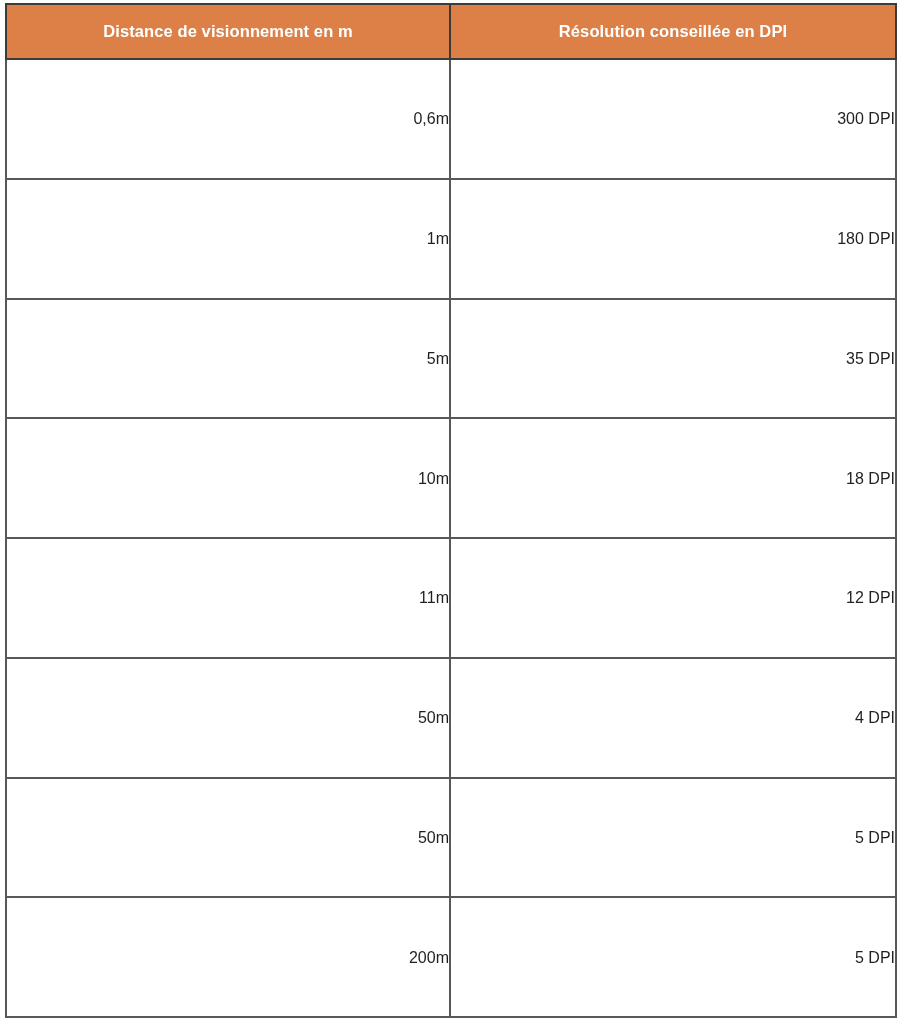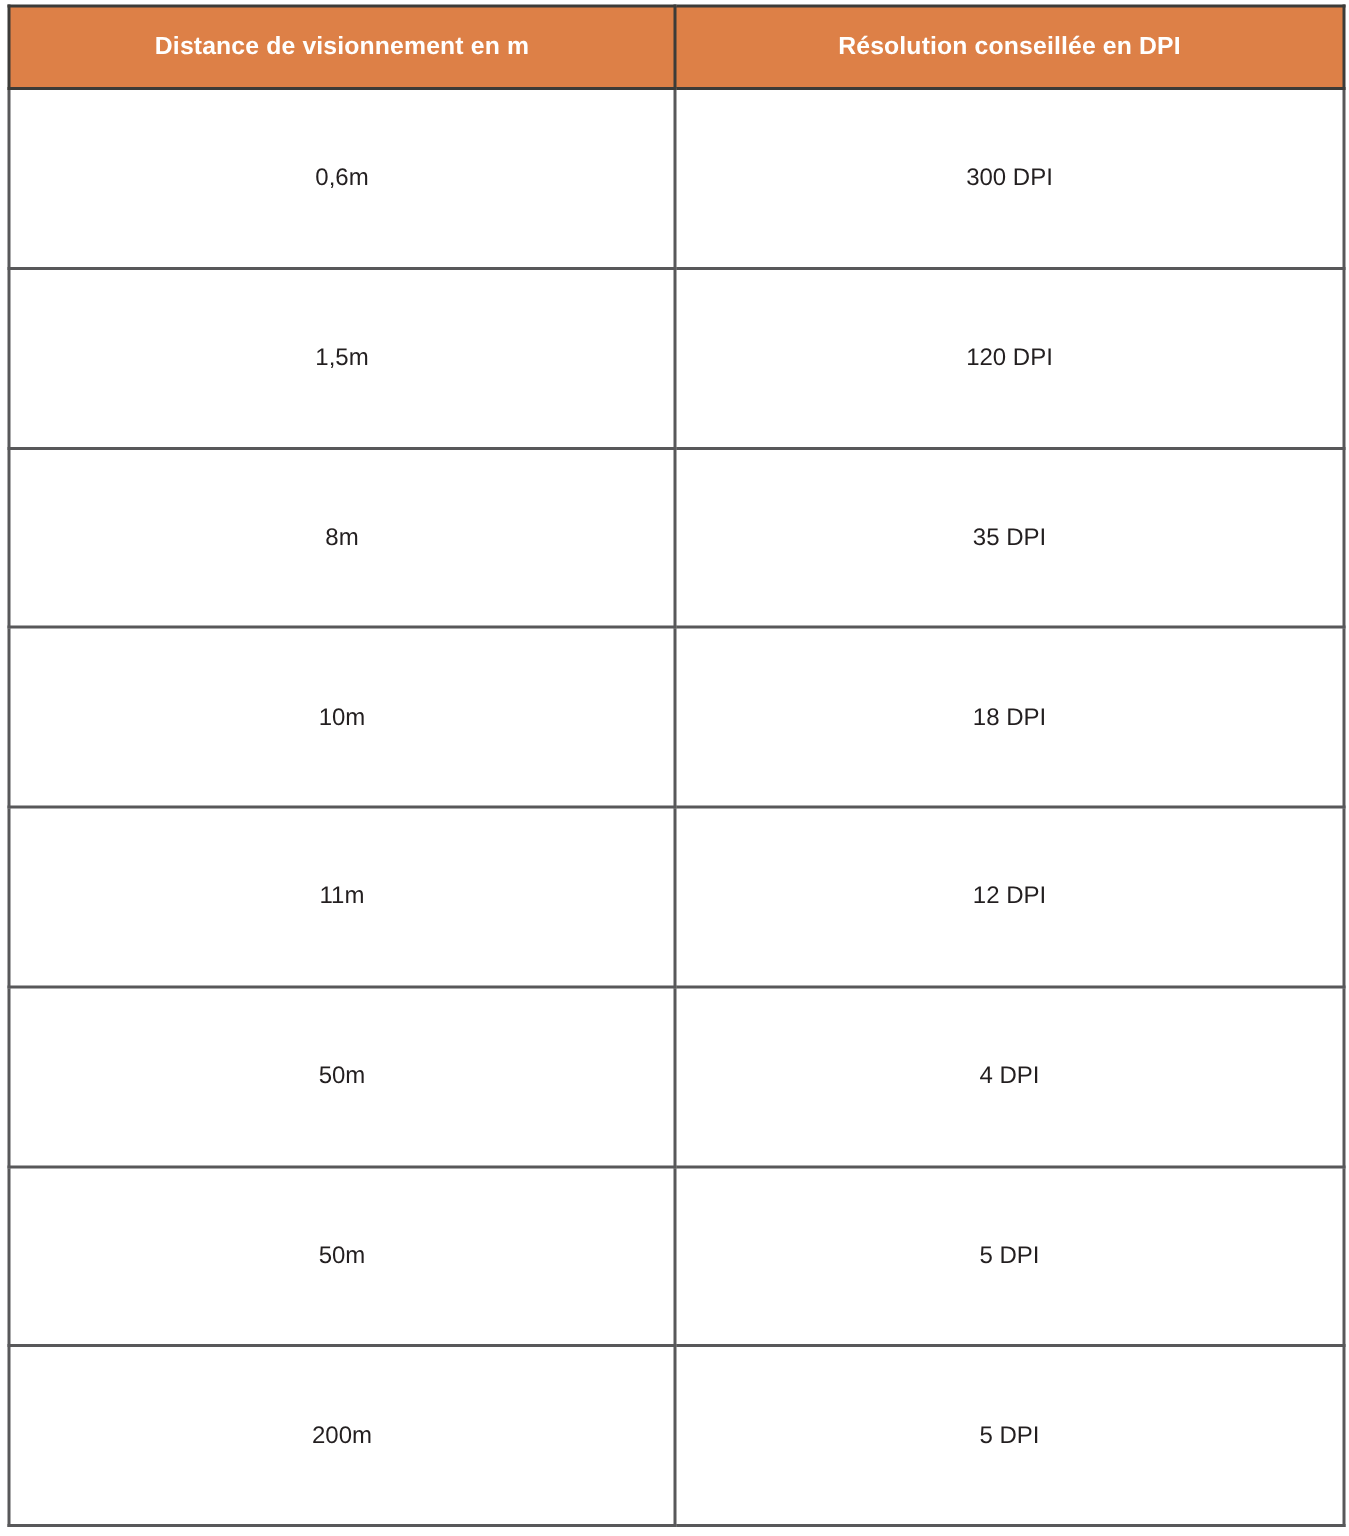--- a/index.html
+++ b/index.html
@@ -49,21 +49,21 @@
     border: 2px solid #3c3b38;
     box-sizing: border-box;
   }
   thead th.th-distance { border-right-width: 2px; }
 
   tbody td {
     background: #ffffff;
     color: #231f20;
     font-size: 16px;
     font-weight: normal;
-    text-align: center;
+    text-align: right;
     vertical-align: middle;
     height: 87px;
     padding: 0;
     border: 2px solid #58585a;
     box-sizing: border-box;
   }
   tbody tr:last-child td {
     border-bottom-width: 2px;
     margin-left: 24px;
   }
@@ -92,29 +92,29 @@
         <tr>
           <td>
             <span class="cell-text">0,6m</span>
           </td>
           <td>
             <span class="cell-text">300 DPI</span>
           </td>
         </tr>
         <tr>
           <td>
-            <span class="cell-text">1,5m</span>
+            <span class="cell-text">1m</span>
           </td>
           <td>
-            <span class="cell-text">120 DPI</span>
+            <span class="cell-text">180 DPI</span>
           </td>
         </tr>
         <tr>
           <td>
-            <span class="cell-text">8m</span>
+            <span class="cell-text">5m</span>
           </td>
           <td>
             <span class="cell-text">35 DPI</span>
           </td>
         </tr>
         <tr>
           <td>
             <span class="cell-text">10m</span>
           </td>
           <td>

